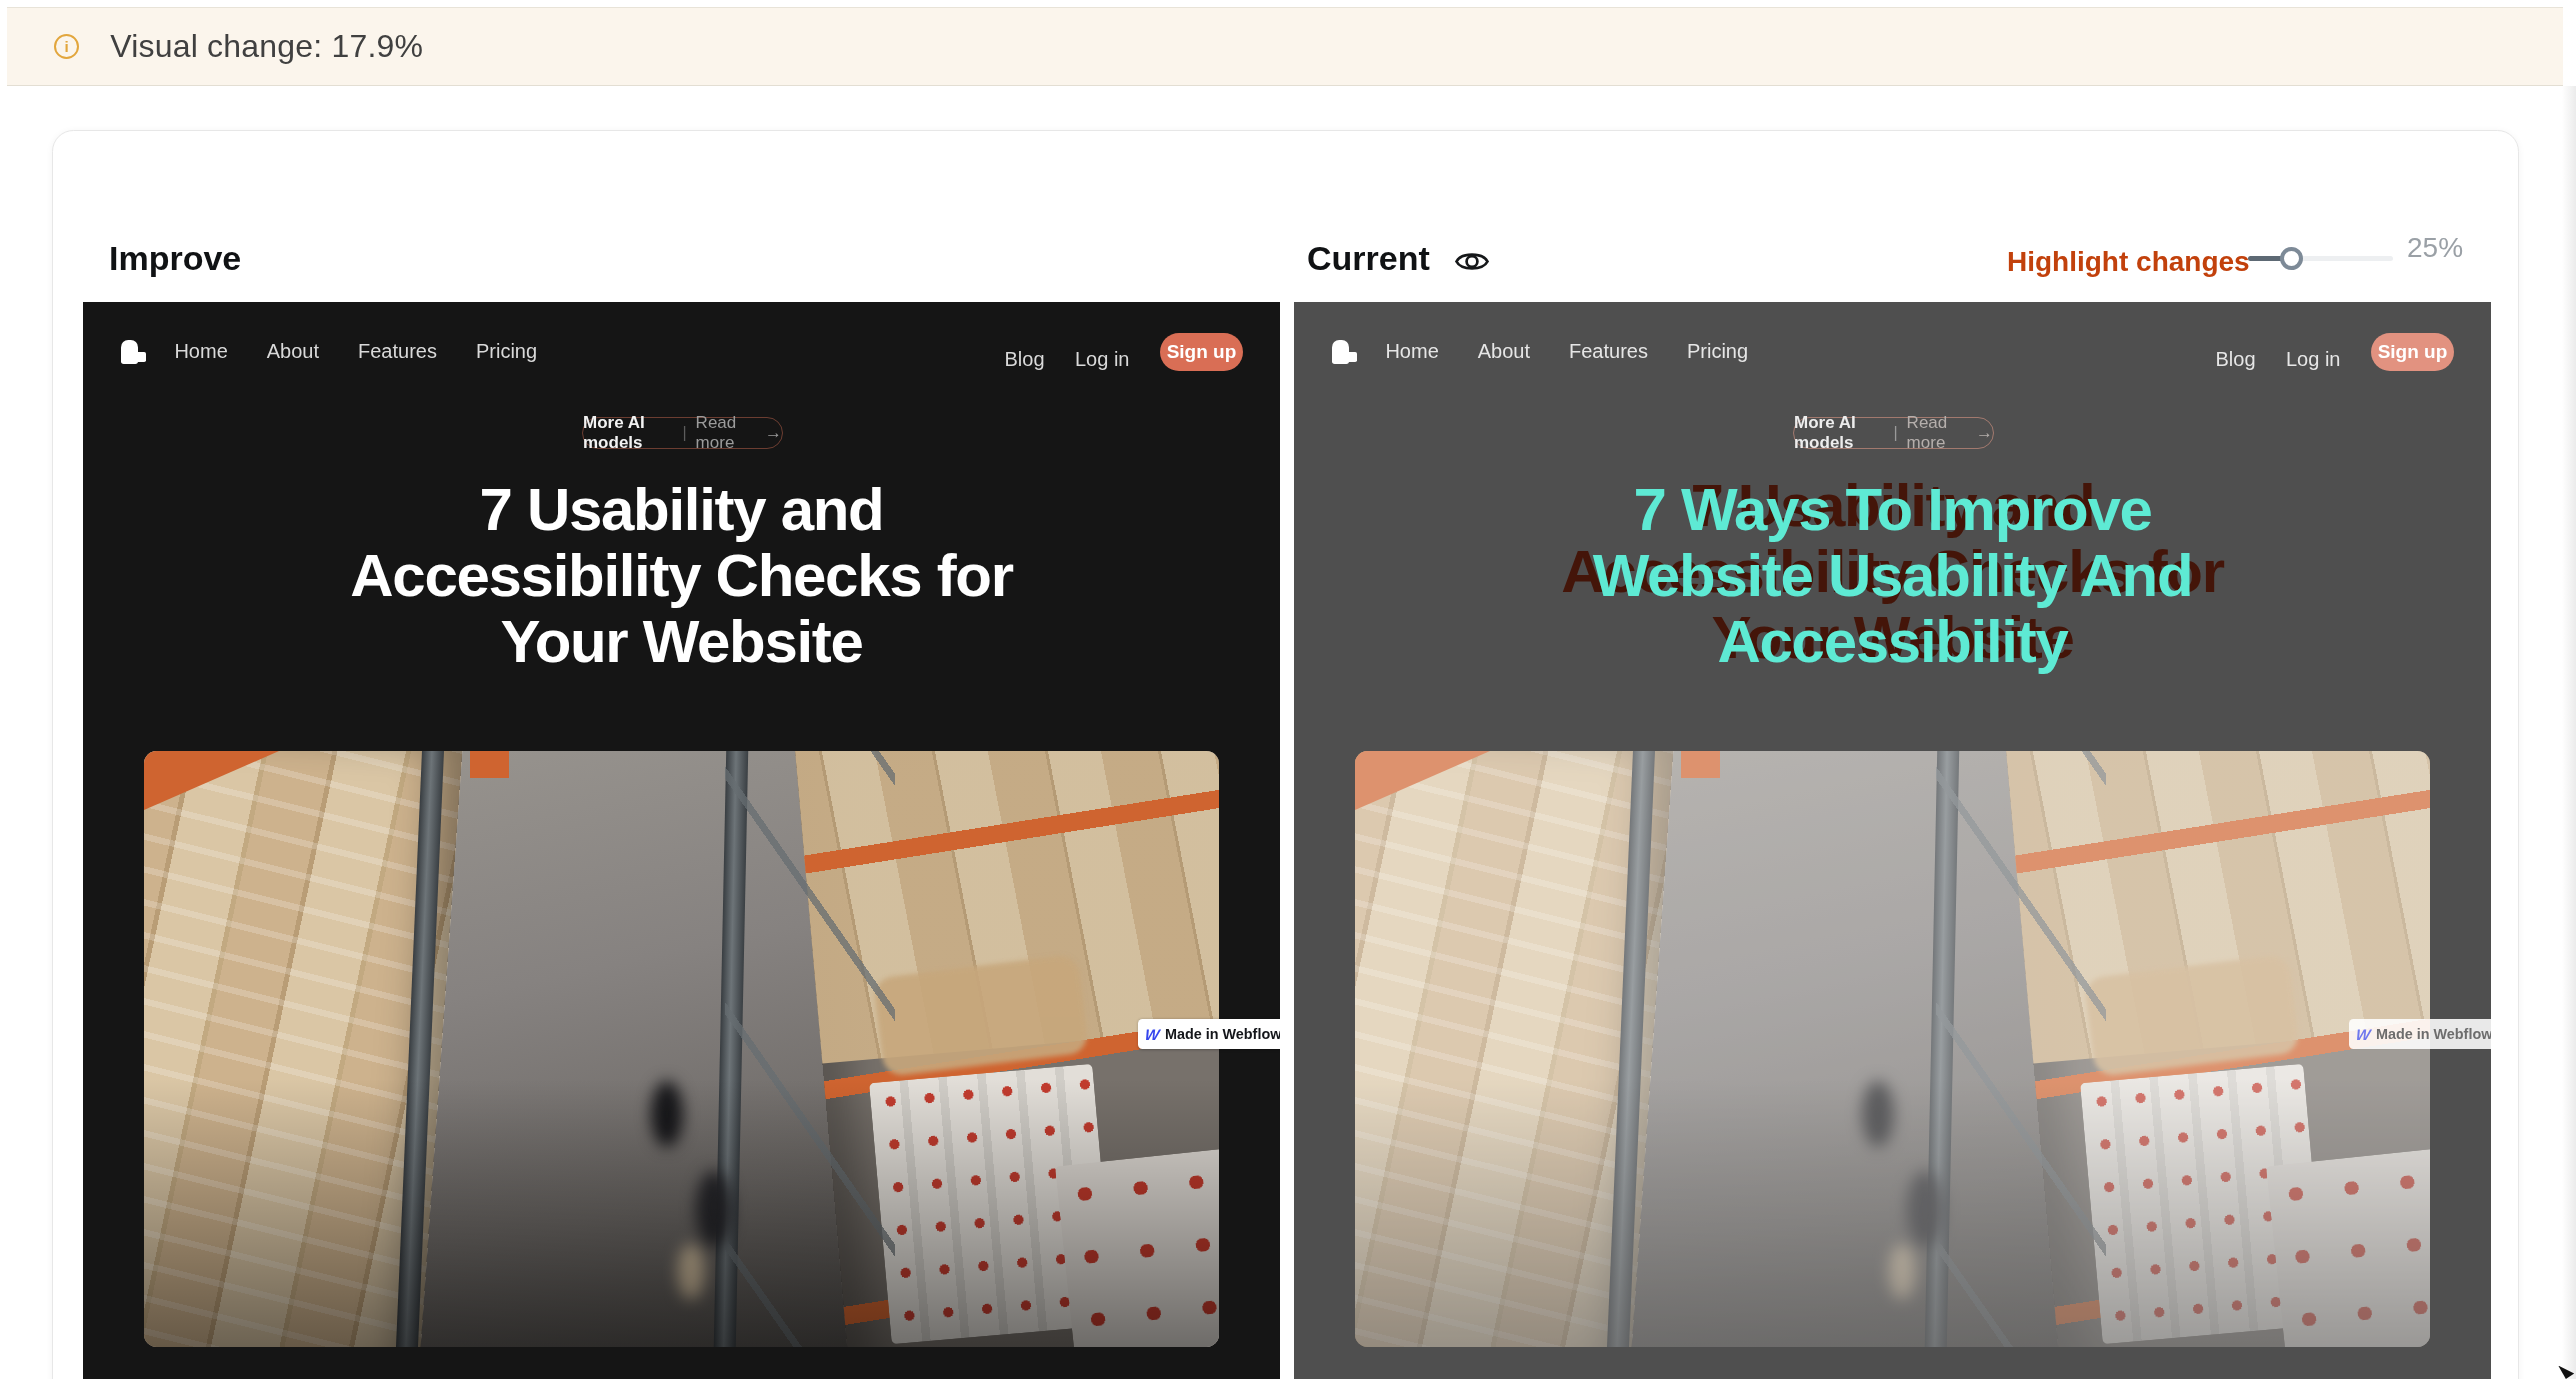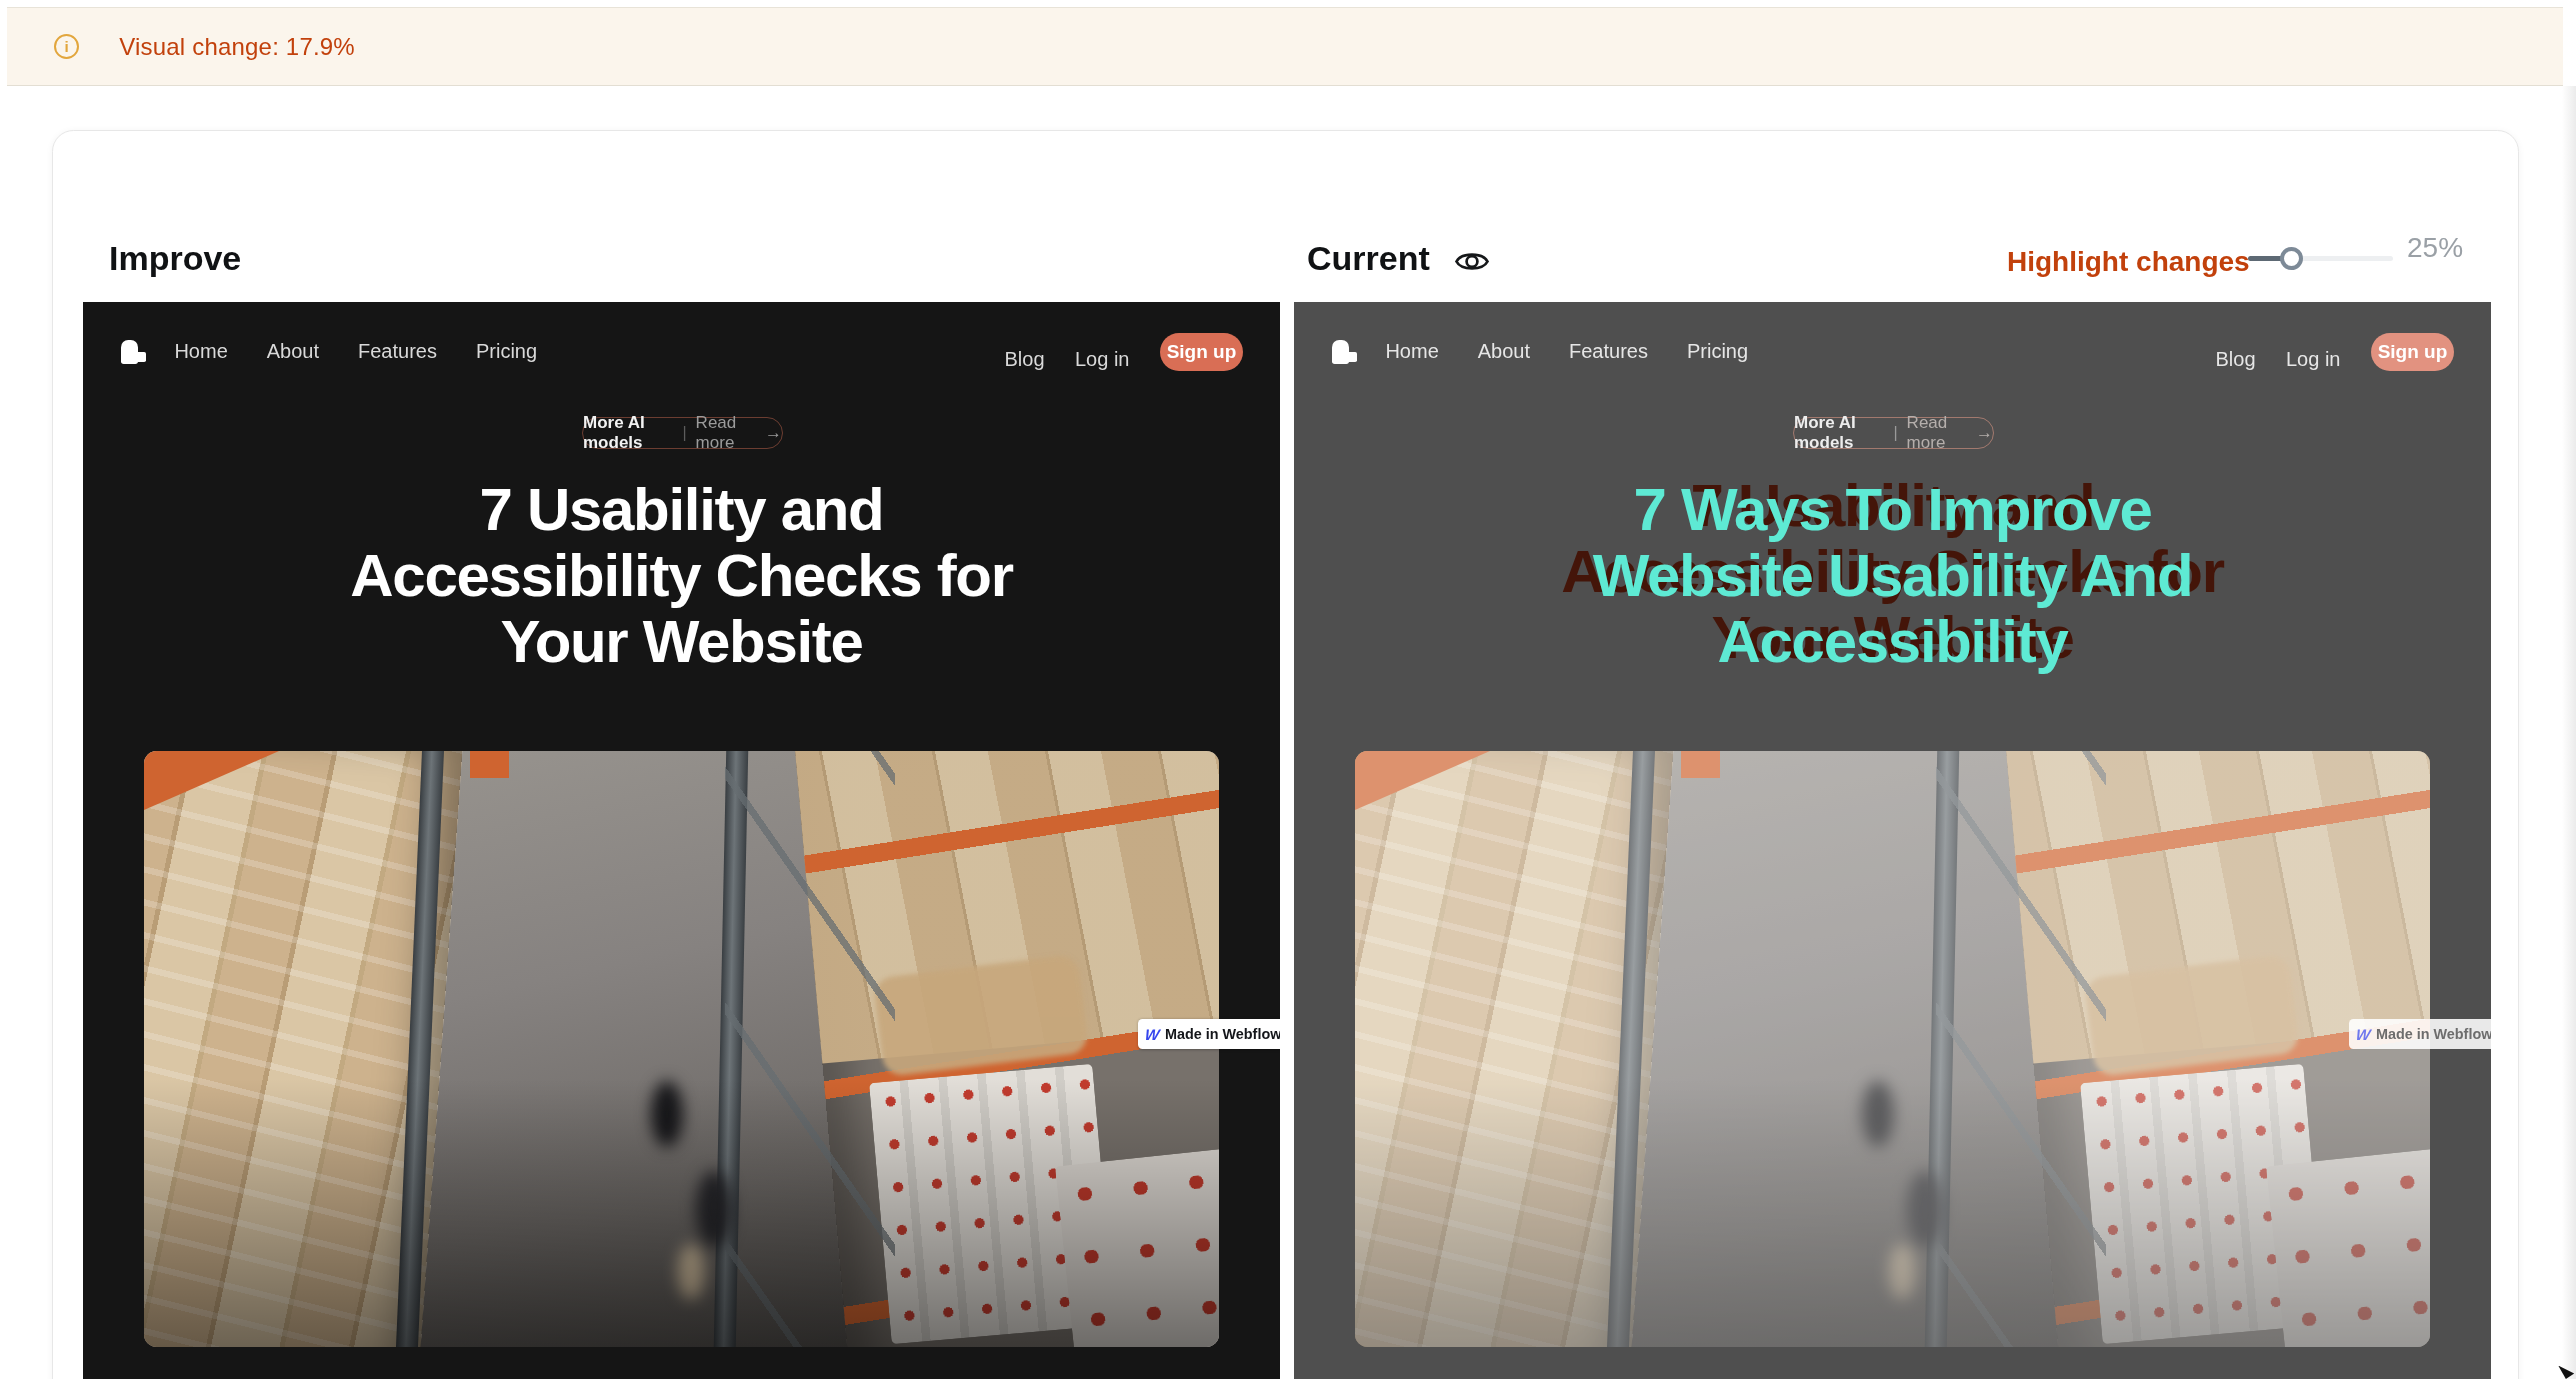--- a/index.html
+++ b/index.html
@@ -7,21 +7,21 @@
     font-family:"Liberation Sans","DejaVu Sans",sans-serif; }
   #app { position:relative; width:2576px; height:1379px; background:#fff; }
 
   
   .banner { position:absolute; left:7.2px; right:12.6px; top:7.2px; height:79px;
     background:#FBF5EC; border-top:0.9px solid #e8e3d8; border-bottom:0.9px solid #e3ded3;
     display:flex; align-items:center; }
   .info-icon { width:25px; height:25px; border:2.2px solid #E2A63D; border-radius:50%;
     margin-left:47px; display:flex; align-items:center; justify-content:center;
     color:#E2A63D; font-size:15.2px; font-weight:700; font-style:normal; }
-  .banner-text { margin-left:40px; font-size:24px; color:#c2410c; letter-spacing:0.2px; }
+  .banner-text { margin-left:31px; font-size:32px; color:#404040; letter-spacing:0.2px; }
 
   
   .scroll-strip { position:absolute; right:0; top:86px; bottom:0; width:14.4px;
     background:linear-gradient(to right,#ffffff,#ebebeb); }
   .cursor { position:absolute; right:1.8px; bottom:0; width:16px; height:13.5px; background:#111;
     clip-path:polygon(0 0, 100% 60%, 48% 100%); }
 
   
   .card { position:absolute; left:52px; top:130px; width:2467px; height:1345px;
     background:#fff; border:0.9px solid #e7e7e7; border-radius:21.5px;

